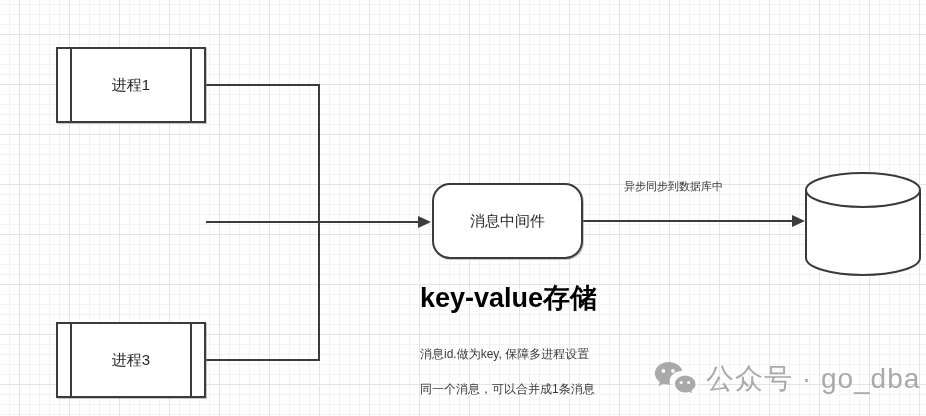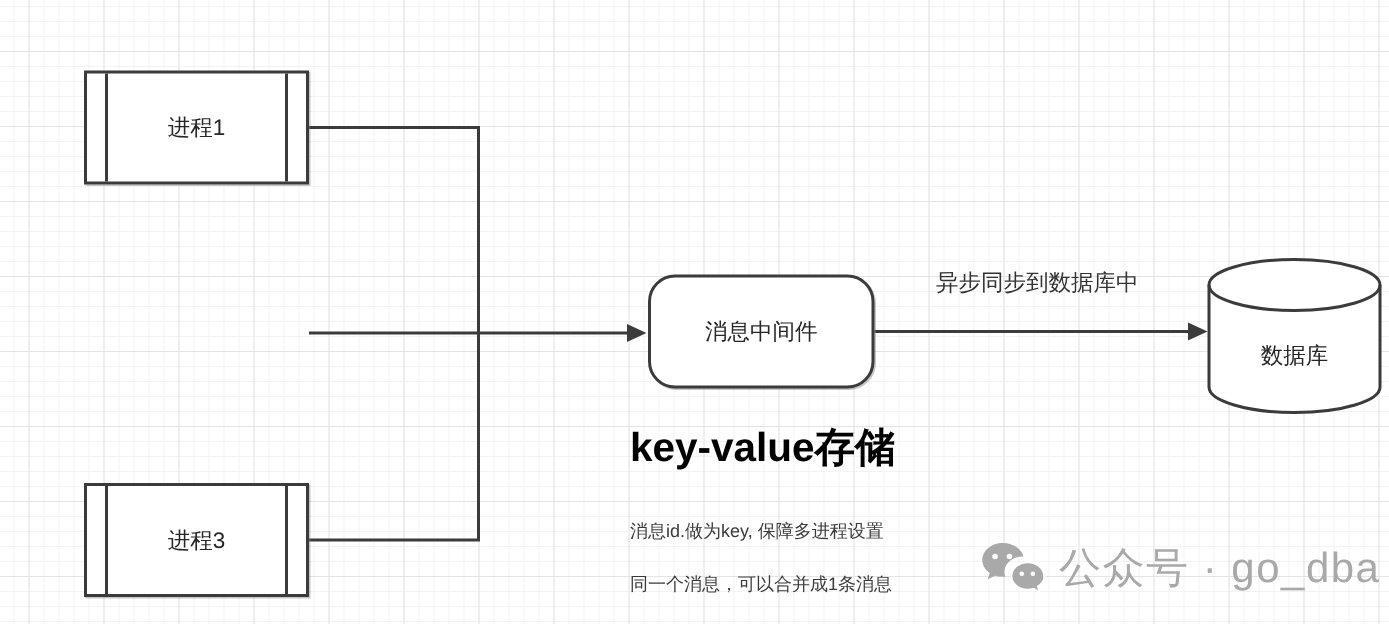--- a/index.html
+++ b/index.html
@@ -87,21 +87,21 @@
     top: 228px;
     width: 114px;
     text-align: center;
     font-size: 15px;
     color: #262626;
   }
   .edge-label {
     position: absolute;
     left: 624px;
     top: 179px;
-    font-size: 15px;
+    font-size: 11px;
     color: #333333;
     white-space: nowrap;
   }
   .heading {
     position: absolute;
     left: 420px;
     top: 280px;
     font-size: 27px;
     font-weight: bold;
     color: #000000;
@@ -157,21 +157,20 @@
   <div class="node process" style="top:322px">
     <span class="bar left"></span>
     <span class="bar right"></span>
     <span class="label">进程3</span>
   </div>
 
   <div class="node middleware">
     <span class="label">消息中间件</span>
   </div>
 
-  <div class="db-label">数据库</div>
 
   <div class="edge-label">异步同步到数据库中</div>
 
   <div class="heading">key-value存储</div>
   <div class="note note1">消息id.做为key, 保障多进程设置</div>
   <div class="note note2">同一个消息，可以合并成1条消息</div>
 
   <div class="watermark">
     <svg width="43" height="37" viewBox="0 0 44 37">
       <path fill="#a9a9a9" d="M14.8,1.6 C7.1,1.6 0.9,6.8 0.9,13.2 c0,3.6 2,6.8 5.1,8.9 l-1.4,4.3 l4.9-2.5 c1.7,0.5 3.5,0.8 5.3,0.8 c0.6,0 1.2,0 1.8-0.1 c-0.4-1-0.6-2.1-0.6-3.2 c0-5.8 5.6-10.5 12.4-10.5 c0.2,0 0.4,0 0.6,0 C27.9,5.9 22,1.6 14.8,1.6 z"></path>

